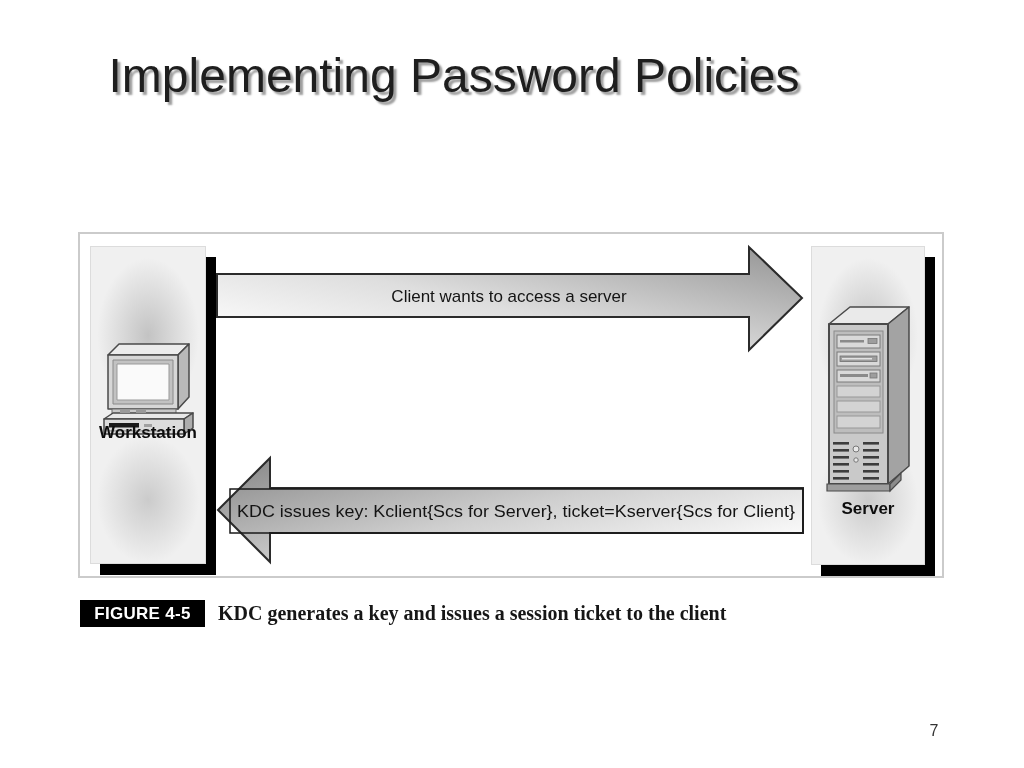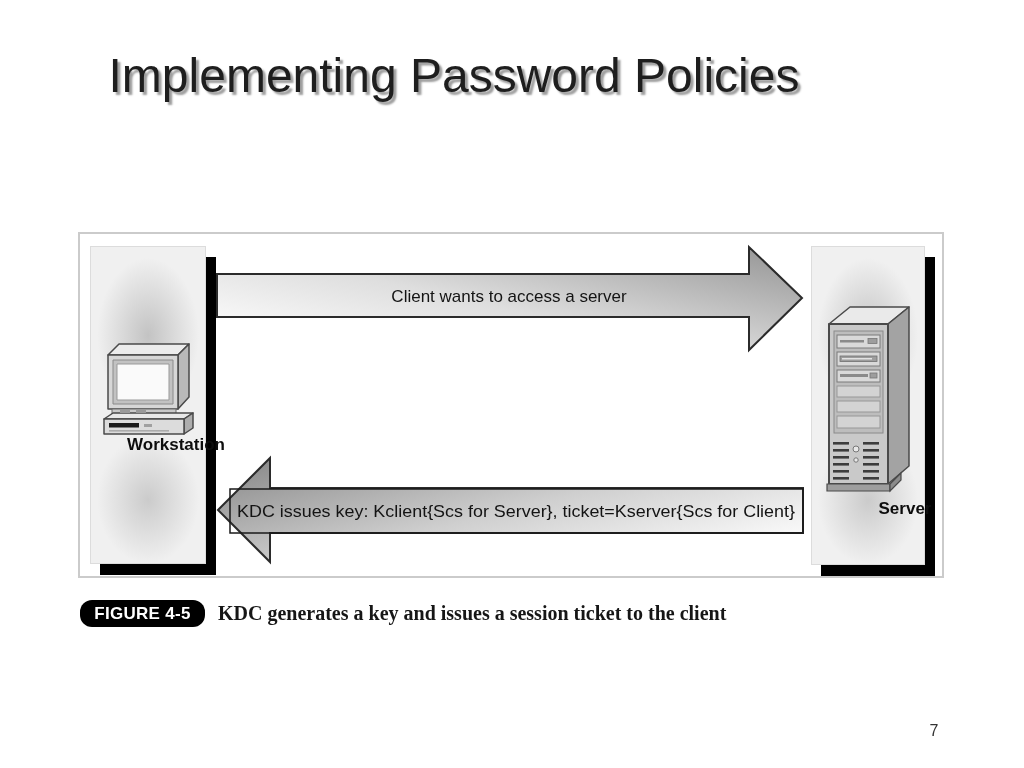--- a/index.html
+++ b/index.html
@@ -24,31 +24,31 @@
       #f0f0f0;
     border:1px solid #dcdcdc;
     box-shadow:10px 11px 0 #000000;
   }
   .panel-ws{left:10px;top:12px;width:114px;height:316px;}
   .panel-sv{left:731px;top:12px;width:112px;height:317px;}
   .panel-label{
     position:absolute;left:0;width:100%;text-align:center;
     font-weight:bold;font-size:17px;color:#0d0d0d;
   }
-  .panel-ws .panel-label{top:188px;padding-left:28px;}
-  .panel-sv .panel-label{top:252px;margin-left:37px;}
+  .panel-ws .panel-label{top:176px;}
+  .panel-sv .panel-label{top:252px;}
   .icon-ws{position:absolute;left:9px;top:92px;width:96px;height:100px;}
   .icon-sv{position:absolute;left:11px;top:57px;width:88px;height:196px;}
   .arrows{position:absolute;left:0;top:0;width:862px;height:342px;}
   .arrow-text{font-family:"Liberation Sans",sans-serif;font-size:17px;fill:#141414;}
   .caption{position:absolute;left:80px;top:600px;display:flex;align-items:center;}
   .caption-tag{
     background:#000000;color:#ffffff;width:125px;height:27px;line-height:27px;
     text-align:center;font-weight:bold;font-size:17px;letter-spacing:0.3px;
-    font-family:"Liberation Sans",sans-serif;flex:0 0 auto;border-radius:12px;
+    font-family:"Liberation Sans",sans-serif;flex:0 0 auto;
   }
   .caption-text{
     margin-left:13px;font-family:"Liberation Serif",serif;font-weight:bold;
     font-size:20px;color:#161616;white-space:nowrap;
   }
   .page-number{
     position:absolute;left:922px;top:722px;width:24px;text-align:center;
     font-size:16px;color:#333333;
   }
 </style>

